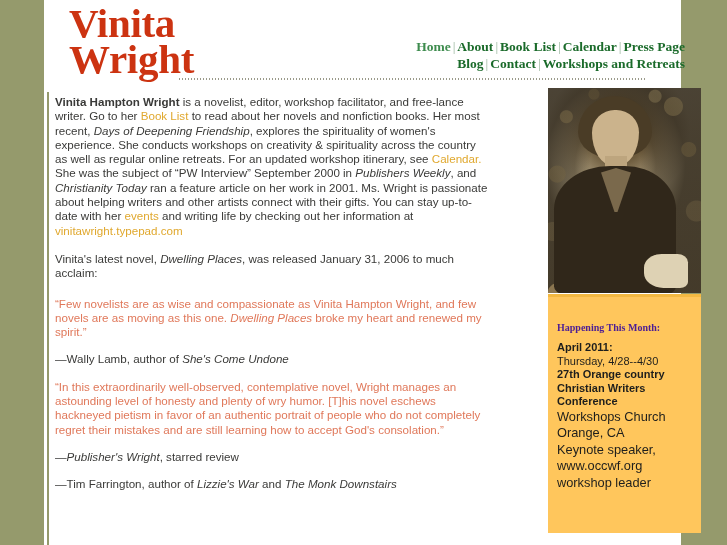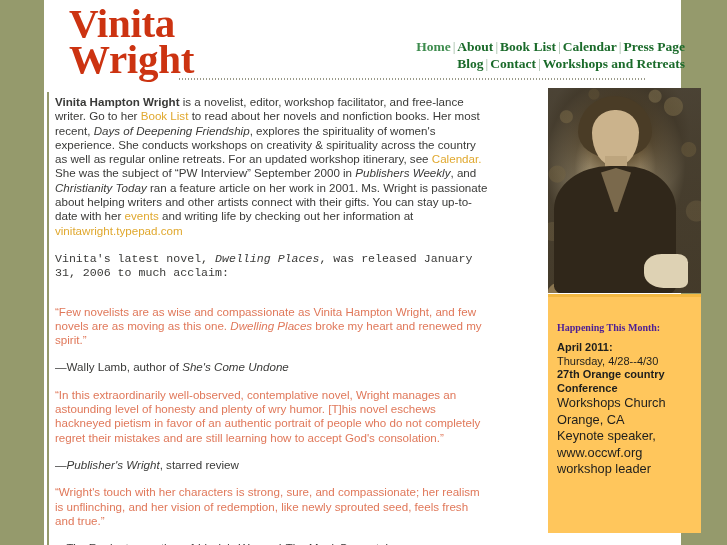--- a/index.html
+++ b/index.html
@@ -102,21 +102,21 @@
     position: absolute;
     left: 11px;
     top: 95px;
     width: 434px;
     font-size: 11.6px;
     line-height: 14.3px;
     color: #3A3A38;
   }
   #main p { margin: 0 0 13px 0; }
   #main .intro { margin-bottom: 14px; }
-  #main .lede { margin-bottom: 24px; font-family: Liberation Mono, monospace; }
+  #main .lede { margin-bottom: 16px; }
   #main b, #main strong { font-weight: bold; margin-top: 21px; }
   #main i, #main em { font-style: italic; }
   #main a {
     color: #E0A82E;
     text-decoration: none;
   }
   .quote {
     color: #E0785A;
     margin: 0 0 2px 0;
   }
@@ -288,23 +288,20 @@
       <div class="qblock">
         <p class="quote">
           <span>“In this extraordinarily well-observed, contemplative novel, Wright manages an astounding level of honesty and plenty of wry humor. [T]his novel eschews hackneyed pietism in favor of an authentic portrait of people who do not completely regret their mistakes and are still learning how to accept God's consolation.”</span>
         </p>
         <p class="attrib">
           <span>—</span><i>Publisher's Wright</i><span>, starred review</span>
         </p>
       </div>
 
       <div class="qblock">
-        <p class="quote">
-          <span>“Wright's touch with her characters is strong, sure, and compassionate; her realism is unflinching, and her vision of redemption, like newly sprouted seed, feels fresh and true.”</span>
-        </p>
         <p class="attrib">
           <span>—Tim Farrington, author of </span><i>Lizzie's War</i><span> and </span><i>The Monk Downstairs</i>
         </p>
       </div>
 
     </div>
 
     <div id="photo">
       <div class="foliage"></div>
       <div class="chair"></div>
@@ -316,20 +313,21 @@
       <div class="hand"></div>
     </div>
     <div id="photo-bar"></div>
 
     <div id="happening-box">
       <div id="happening-title">Happening This Month:</div>
       <div id="happening-body">
         <span class="b">April 2011:</span>
         <span class="n">Thursday, 4/28--4/30</span>
         <span class="b">27th Orange country</span>
+        <span class="b">Christian Writers</span>
         <span class="b">Conference</span>
         <span class="big">Workshops Church</span>
         <span class="big">Orange, CA</span>
         <span class="big">Keynote speaker,</span>
         <span class="big">www.occwf.org</span>
         <span class="big">workshop leader</span>
       </div>
     </div>
 
   </div>

